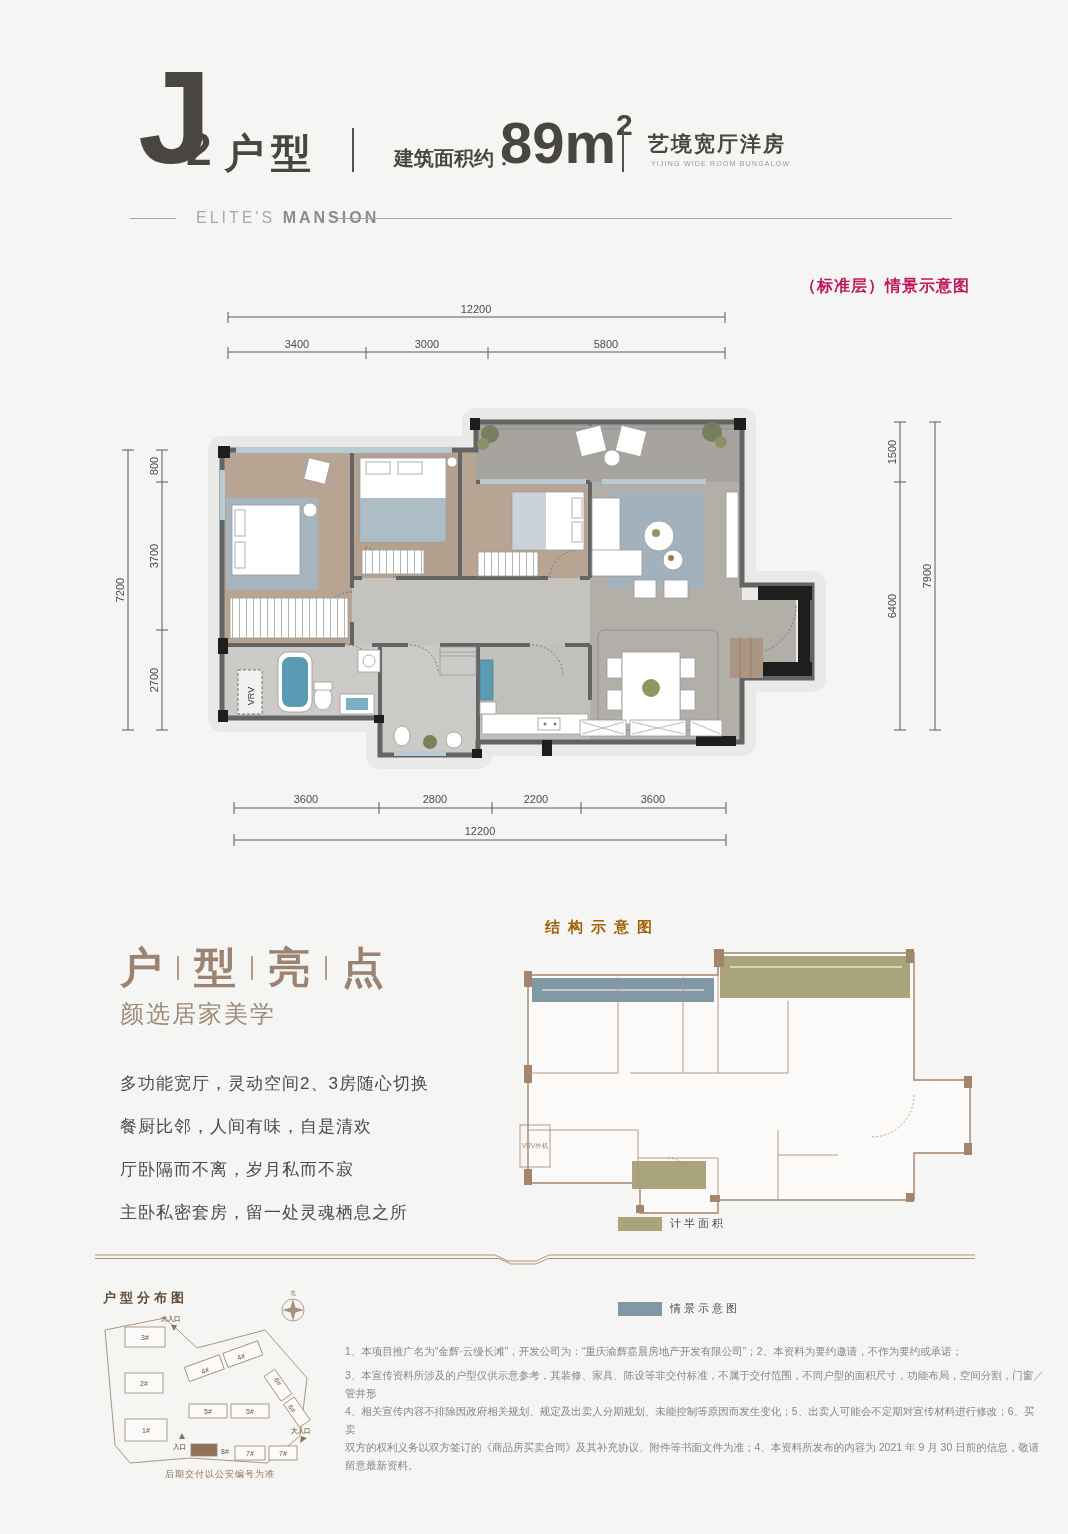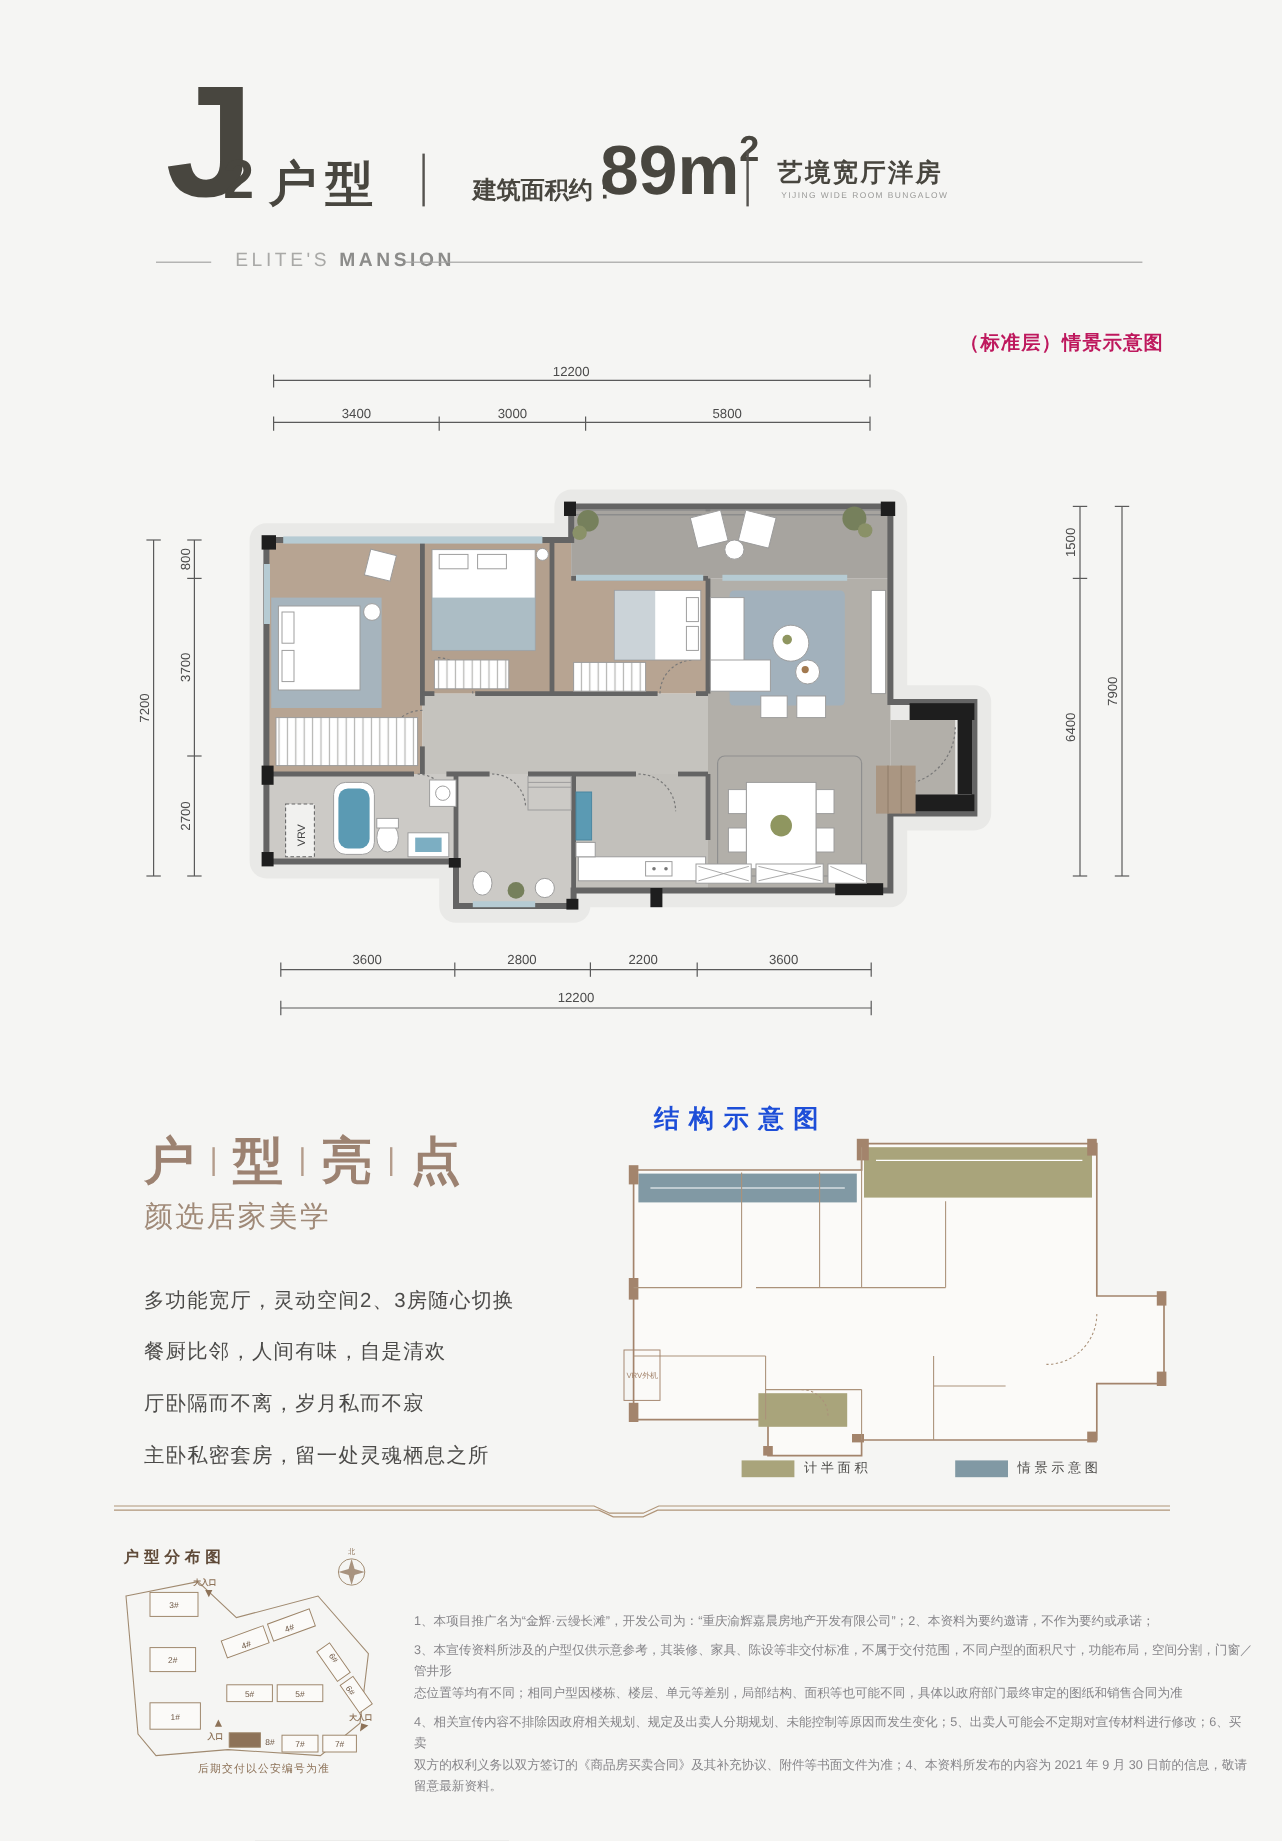--- a/index.html
+++ b/index.html
@@ -19,24 +19,24 @@
   .brand{left:196px;top:209px;font-size:16px;letter-spacing:3px;color:#a9a9a7;}
   .brand b{color:#8c8c8a;}
   .hline{height:1px;background:#a5a5a3;}
   .scene-note{left:730px;top:276px;width:240px;text-align:right;font-size:16px;color:#be185d;letter-spacing:1px;font-weight:bold;}
   
   .hl-title{left:120px;top:940px;display:flex;align-items:center;font-family:"Liberation Serif",serif;
             font-size:42px;font-weight:700;color:#9c8271;}
   .hl-sep{width:2px;height:24px;background:#b49c8b;margin:0 15px;}
   .hl-sub{left:120px;top:998px;font-size:24px;color:#a08a78;letter-spacing:2px;text-align:center;}
   .hl-lines{left:120px;top:1062px;font-size:17px;color:#4c4b49;line-height:43px;letter-spacing:1px;}
-  .st-title{left:545px;top:918px;font-family:"Liberation Serif",serif;font-size:21px;font-weight:700;
-            color:#1d4ed8;letter-spacing:8px;}
+  .st-title{left:545px;top:918px;font-family:"Liberation Serif",serif;font-size:15px;font-weight:700;
+            color:#a16207;letter-spacing:8px;}
   
-  .legend{left:618px;top:1216px;display:flex;gap:70px;font-size:11px;color:#4c4b49;}
+  .legend{left:618px;top:1216px;display:flex;gap:70px;font-size:11px;color:#4c4b49;flex-direction:column;}
   .legend .item{display:flex;align-items:center;gap:8px;letter-spacing:3px;}
   .legend .sw{width:44px;height:14px;display:inline-block;}
   
   .sp-title{left:103px;top:1289px;font-family:Liberation Sans, sans-serif;font-size:13px;font-weight:700;
             color:#5f4a38;letter-spacing:4px;}
   .sp-caption{left:140px;top:1468px;width:160px;text-align:center;font-size:9px;color:#8d7258;letter-spacing:1px;}
   
   .disc{left:345px;top:1342px;width:700px;font-size:10.5px;color:#87868a;}
   .disc p{margin:0;line-height:18px;}
   .disc p.gap{margin-bottom:6px;}
@@ -439,18 +439,17 @@
       <text x="88" y="166">入口</text>
       <text x="206" y="150">大入口</text>
       <polygon points="216,153 222,155 215,160" fill="#8d7258"></polygon>
     </g>
   </svg>
   <div class="abs sp-caption">后期交付以公安编号为准</div>
 
   <div class="abs disc">
     <p class="gap">1、本项目推广名为“金辉·云缦长滩”，开发公司为：“重庆渝辉嘉晨房地产开发有限公司”；2、本资料为要约邀请，不作为要约或承诺；</p>
     <p>3、本宣传资料所涉及的户型仅供示意参考，其装修、家具、陈设等非交付标准，不属于交付范围，不同户型的面积尺寸，功能布局，空间分割，门窗／管井形</p>
-    <p class="gap">态位置等均有不同；相同户型因楼栋、楼层、单元等差别，局部结构、面积等也可能不同，具体以政府部门最终审定的图纸和销售合同为准</p>
     <p>4、相关宣传内容不排除因政府相关规划、规定及出卖人分期规划、未能控制等原因而发生变化；5、出卖人可能会不定期对宣传材料进行修改；6、买卖</p>
     <p>双方的权利义务以双方签订的《商品房买卖合同》及其补充协议、附件等书面文件为准；4、本资料所发布的内容为 2021 年 9 月 30 日前的信息，敬请留意最新资料。</p>
   </div>
 
 </div>
 
 </body></html>

